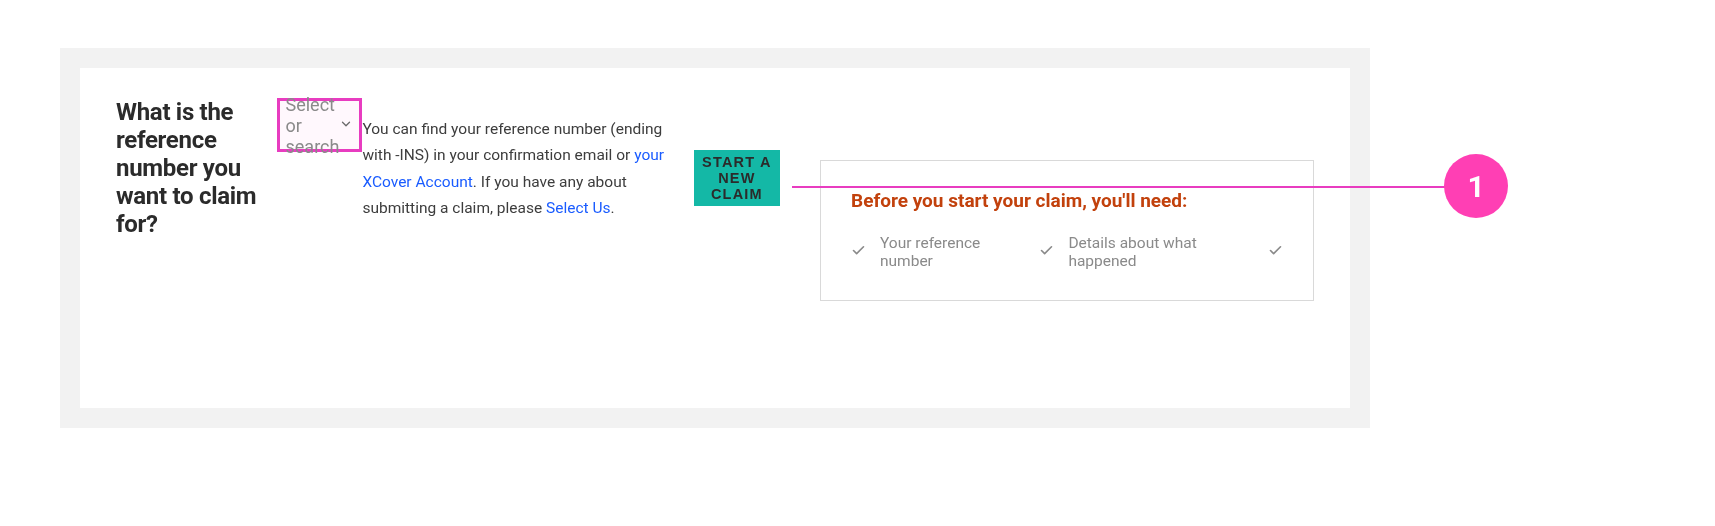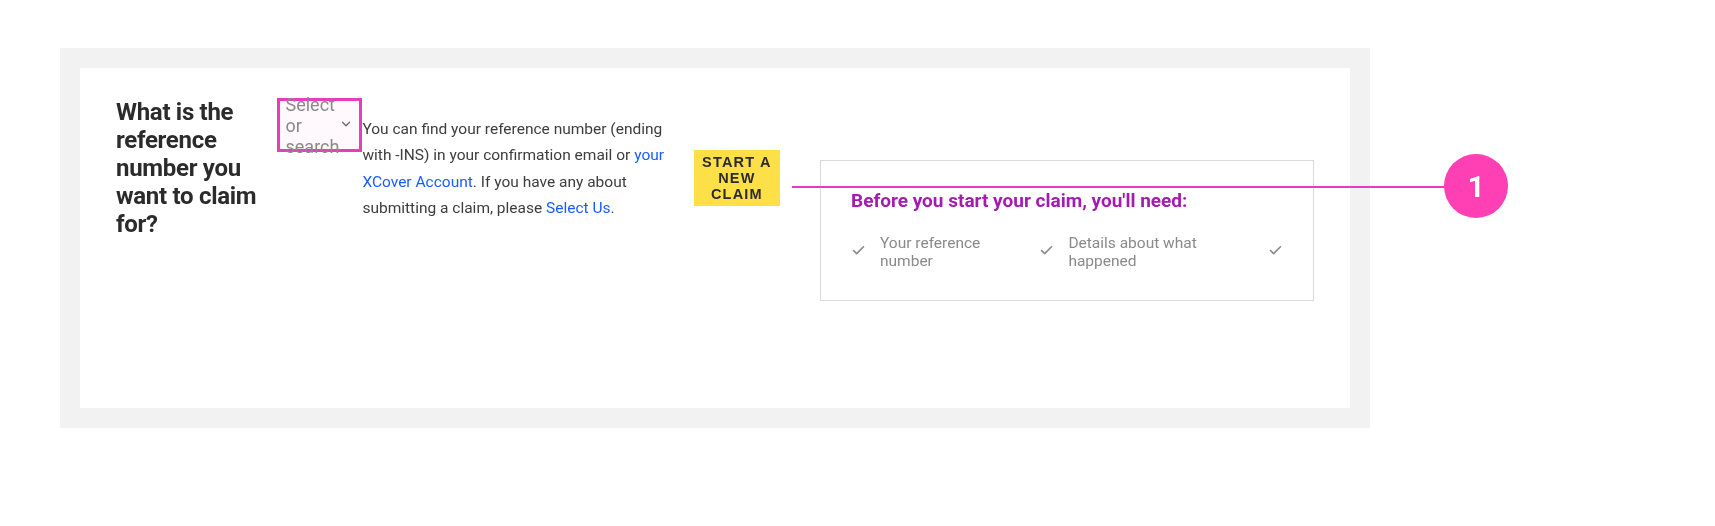--- a/index.html
+++ b/index.html
@@ -58,21 +58,21 @@
     line-height: 1.7;
     max-width: 680px;
   }
   .helper a {
     color: #1a5cff;
     text-decoration: none;
     cursor: pointer;
   }
   .cta {
     margin-top: 52px;
-    background: #fde047;
+    background: #14b8a6;
     border: none;
     height: 56px;
     width: 294px;
     font-weight: 700;
     font-size: 14.5px;
     letter-spacing: 1.2px;
     color: #2b2b2b;
     cursor: pointer;
     text-transform: uppercase;
   }
@@ -81,21 +81,21 @@
     flex-shrink: 0;
     padding-top: 62px;
   }
   .info-box {
     border: 1px solid #d9d9d9;
     padding: 28px 30px 30px 30px;
   }
   .info-title {
     font-size: 19px;
     font-weight: 700;
-    color: #a21caf;
+    color: #c2410c;
     margin-bottom: 22px;
   }
   .checklist {
     list-style: none;
     display: flex;
     flex-direction: row;
     gap: 16px;
   }
   .checklist li {
     display: flex;

